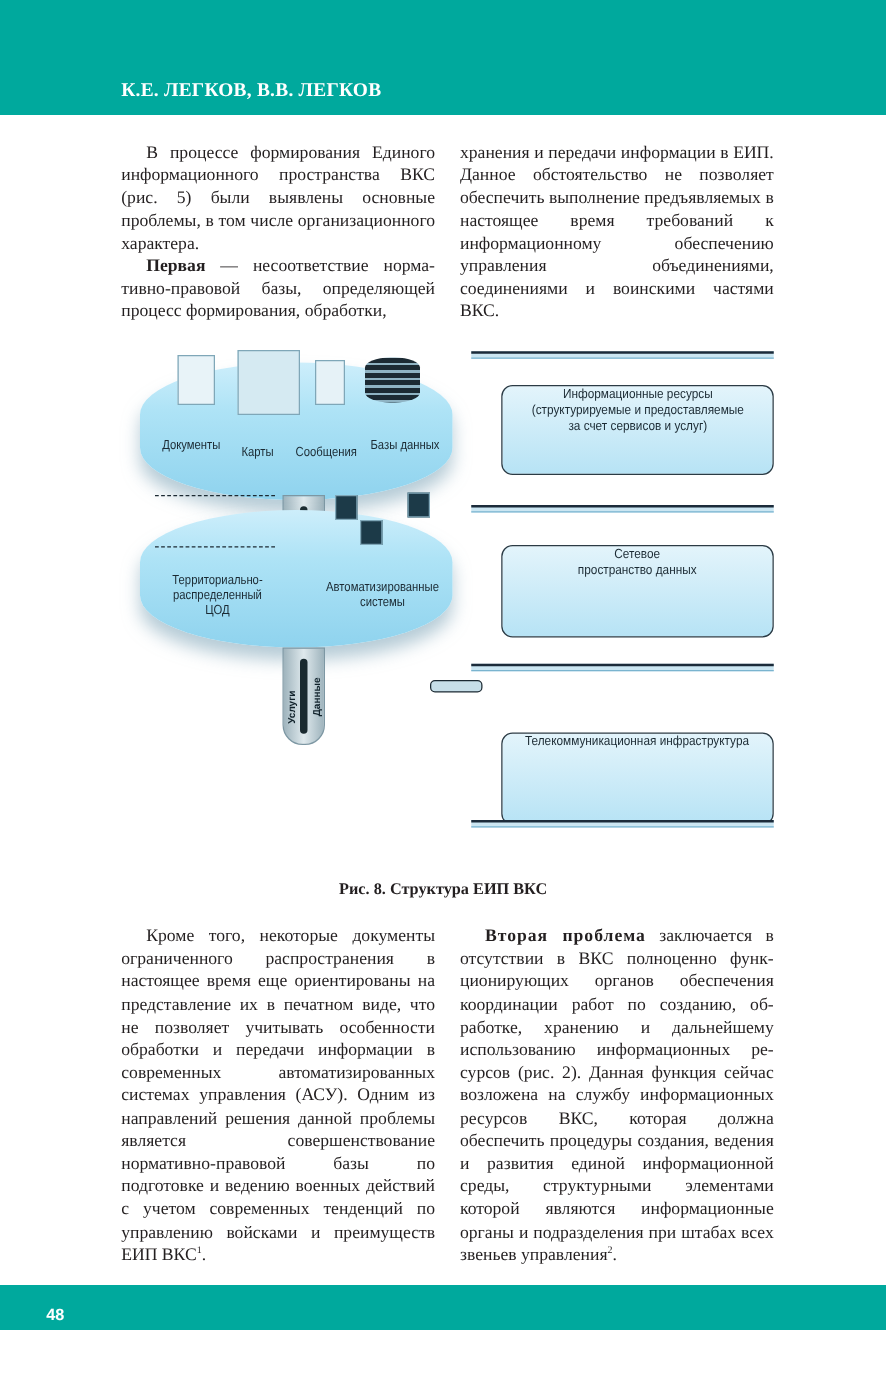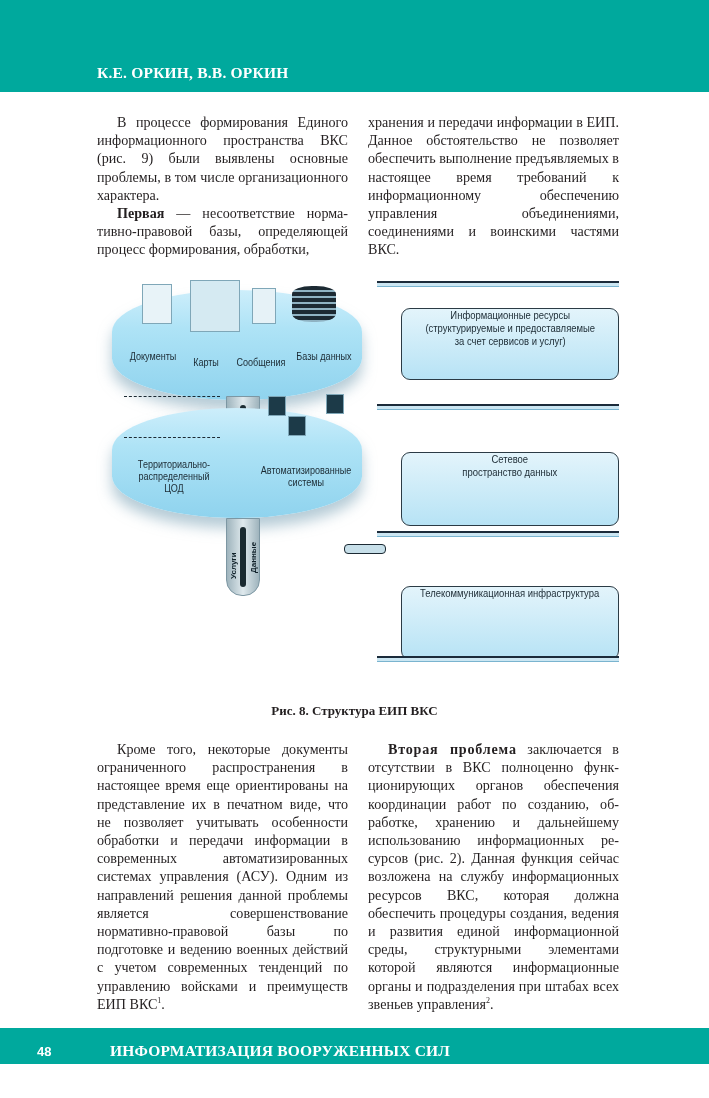--- a/index.html
+++ b/index.html
@@ -99,25 +99,25 @@
   .bottom-band .journal {
     position: absolute; left: 110px; top: 14px;
     font-family: "Liberation Serif", serif; font-weight: bold;
     font-size: 15.5px; color: #ffffff; letter-spacing: 0.2px;
   }
 </style>
 </head>
 <body>
 
 <div class="top-band">
-  <div class="authors">К.Е. ОРКИН, В.В. ОРКИН</div>
+  <div class="authors">К.Е. ЛЕГКОВ, В.В. ЛЕГКОВ</div>
 </div>
 
 <div class="col" id="col-top-left">
-  <p>В процессе формирования Едино­го информационного пространства ВКС (рис. 9) были выявлены основ­ные проблемы, в том числе организа­ционного характера.</p>
+  <p>В процессе формирования Едино­го информационного пространства ВКС (рис. 5) были выявлены основ­ные проблемы, в том числе организа­ционного характера.</p>
   <p><b>Первая</b><span> — несоответствие норма­тивно-правовой базы, определяющей процесс формирования, обработки,</span></p>
 </div>
 <div class="col" id="col-top-right">
   <p class="noindent">хранения и передачи информации в ЕИП. Данное обстоятельство не позволяет обеспечить выполнение предъявляемых в настоящее время требований к информационному обеспечению управления объедине­ниями, соединениями и воинскими частями ВКС.</p>
 </div>
 
 <div class="figure">
 
   <div class="disk disk-top">
     <div class="icon-block" style="left:30px;top:-6px;width:28px;height:38px;background:#e8f3f8;"></div>
@@ -158,21 +158,21 @@
 
   <div class="rule" style="top:13px;"></div>
   <div class="info-box" style="top:40px;height:70px;">
     <div>
       <span>Информационные ресурсы</span>
       <span>(структурируемые и предоставляемые</span>
       <span>за счет сервисов и услуг)</span>
     </div>
   </div>
   <div class="rule" style="top:136px;"></div>
-  <div class="info-box" style="top:168px;height:72px;margin-top:16px;">
+  <div class="info-box" style="top:168px;height:72px;">
     <div>
       <span>Сетевое</span>
       <span>пространство данных</span>
     </div>
   </div>
   <div class="rule" style="top:263px;"></div>
   <div class="info-box" style="top:290px;height:72px;margin-top:28px;">
     <div>
       <span>Телекоммуникационная инфраструктура</span>
     </div>
@@ -184,14 +184,13 @@
 
 <div class="col" id="col-bot-left">
   <p><span>Кроме того, некоторые докумен­ты ограниченного распространения в настоящее время еще ориентирова­ны на представление их в печатном виде, что не позволяет учитывать особенности обработки и передачи информации в современных авто­матизированных системах управле­ния (АСУ). Одним из направлений решения данной проблемы является совершенствование нормативно-пра­вовой базы по подготовке и ведению военных действий с учетом совре­менных тенденций по управлению войсками и преимуществ ЕИП ВКС</span><sup>1</sup><span>.</span></p>
 </div>
 <div class="col" id="col-bot-right">
   <p><b style="letter-spacing:0.8px;">Вторая проблема</b><span> заключается в отсутствии в ВКС полноценно функ­ционирующих органов обеспечения координации работ по созданию, об­работке, хранению и дальнейшему использованию информационных ре­сурсов (рис. 2). Данная функция сей­час возложена на службу информаци­онных ресурсов ВКС, которая должна обеспечить процедуры создания, веде­ния и развития единой информацион­ной среды, структурными элементами которой являются информационные органы и подразделения при штабах всех звеньев управления</span><sup>2</sup><span>.</span></p>
 </div>
 
 <div class="bottom-band">
   <div class="page-num">48</div>
-  <div class="journal">ИНФОРМАТИЗАЦИЯ ВООРУЖЕННЫХ СИЛ</div>
 </div>
 
 </body></html>

